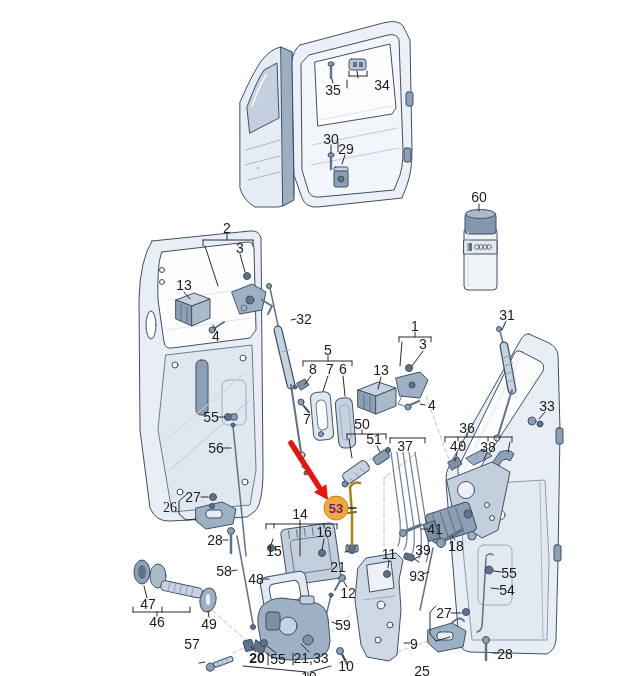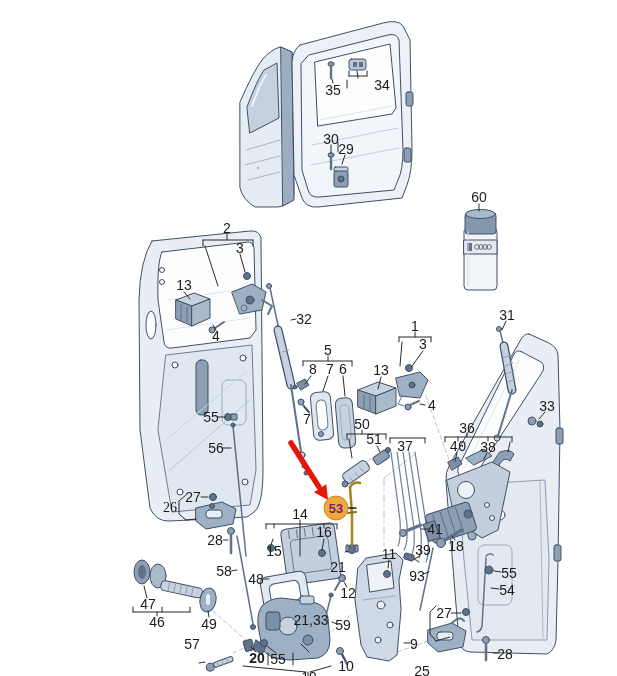--- a/index.html
+++ b/index.html
@@ -490,17 +490,17 @@
       <div class="callout" style="left: 348px; top: 593px;">12</div>
       <div class="callout" style="left: 256px; top: 579px;">48</div>
       <div class="callout" style="left: 224px; top: 571px;">58</div>
       <div class="callout" style="left: 343px; top: 625px;">59</div>
       <div class="callout" style="left: 148px; top: 604px;">47</div>
       <div class="callout" style="left: 157px; top: 622px;">46</div>
       <div class="callout" style="left: 209px; top: 624px;">49</div>
       <div class="callout" style="left: 192px; top: 644px;">57</div>
       <div class="callout" style="left: 257px; top: 658px; font-weight: bold;">20</div>
       <div class="callout" style="left: 278px; top: 659px;">55</div>
-      <div class="callout" style="left: 311px; top: 620px;">21,33</div>
+      <div class="callout" style="left: 311px; top: 658px;">21,33</div>
       <div class="callout" style="left: 346px; top: 666px;">10</div>
       <div class="callout" style="left: 309px; top: 677px;">19</div>
     </div>
 </div>
 
 </body></html>

